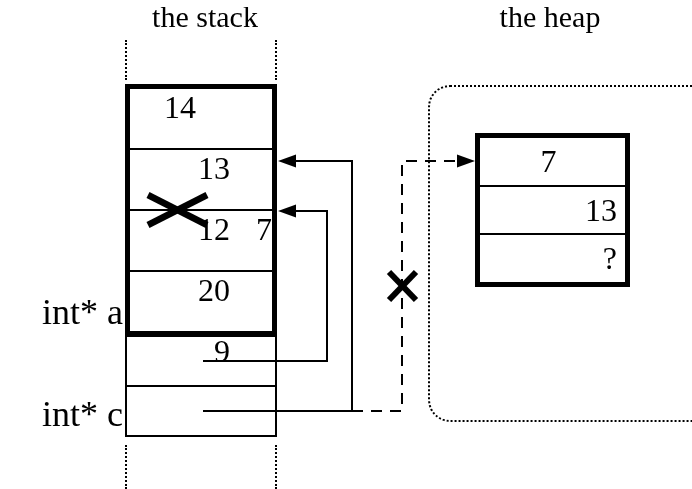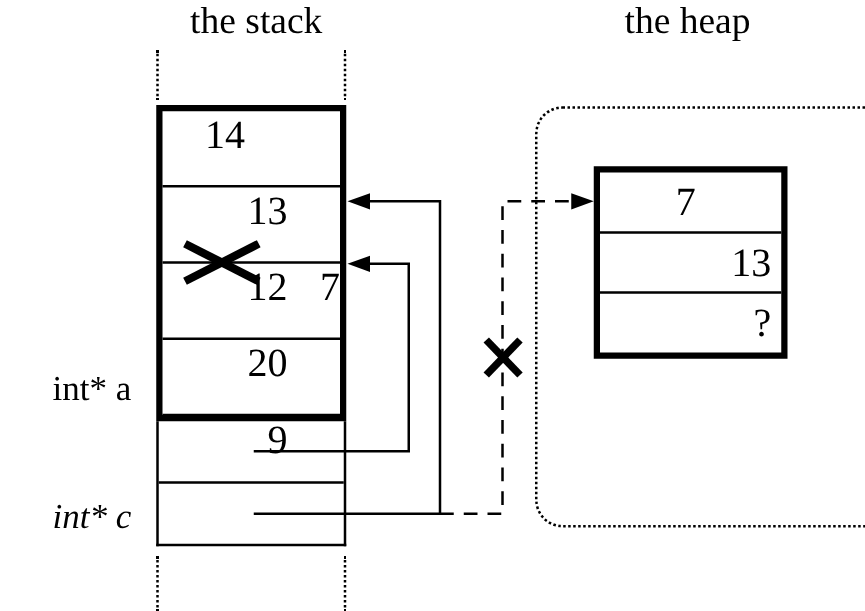--- a/index.html
+++ b/index.html
@@ -66,27 +66,27 @@
     border: 2px solid #000;
     border-top: none;
     box-sizing: border-box;
   }
   .slot { height: 48px; }
   .slot-b { border-bottom: 2px solid #000; }
 
   .slot-label {
     position: absolute;
     left: 2px;
-    font-size: 28px;
+    font-size: 36px;
     line-height: 32px;
     white-space: nowrap;
   }
   .label-a { top: 296px; }
   .label-b { top: 348px; }
-  .label-c { top: 398px; font-style: italic; }
+  .label-c { top: 398px; }
 
   
   .heap-region {
     position: absolute;
     left: 388px; top: 85px;
     width: 298px; height: 337px;
     border: 2px dotted #000;
     border-radius: 22px;
     box-sizing: border-box;
   }

